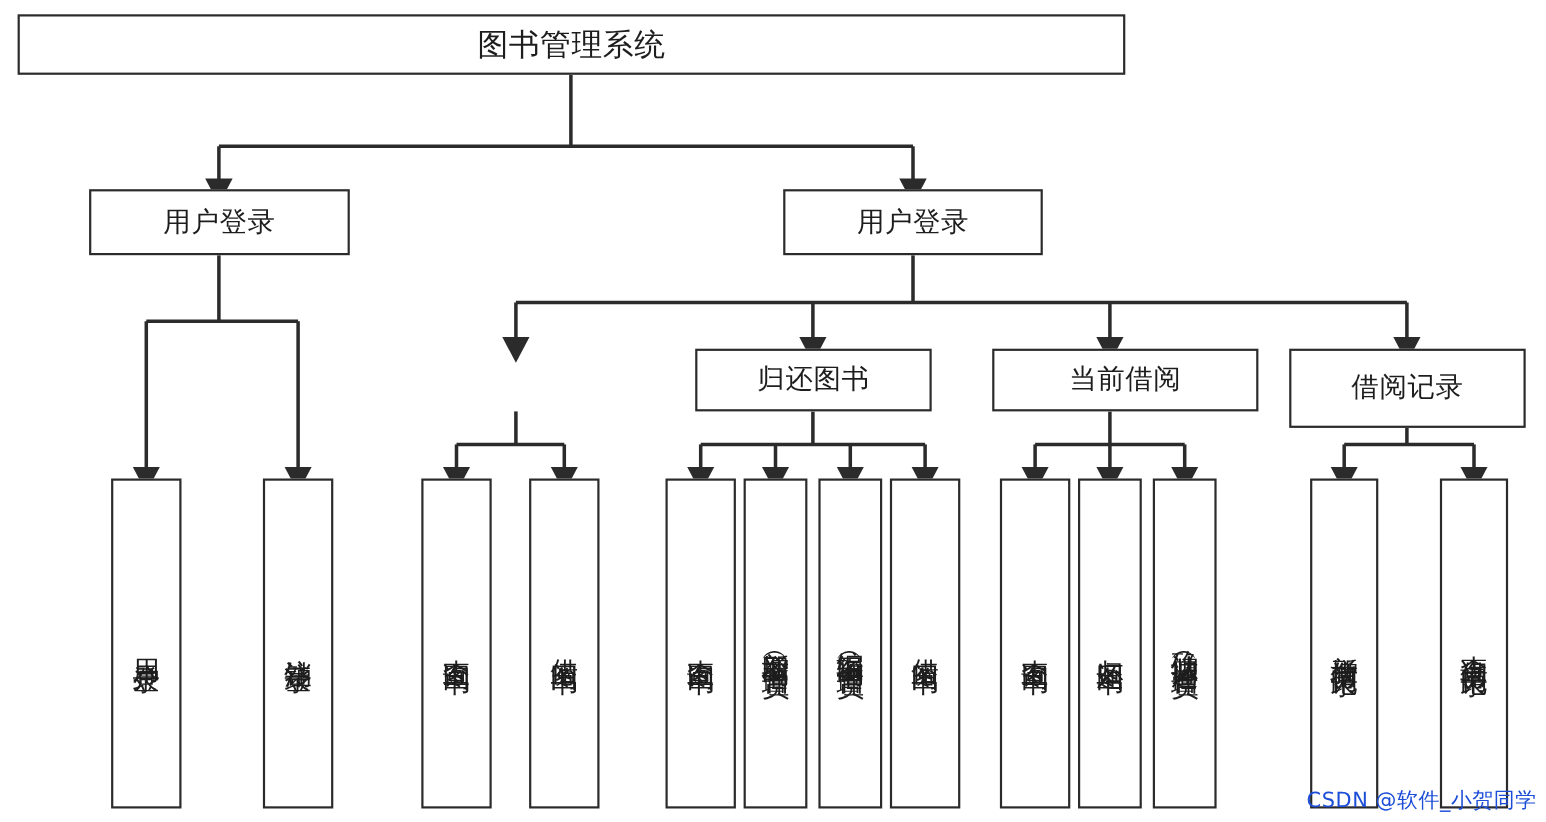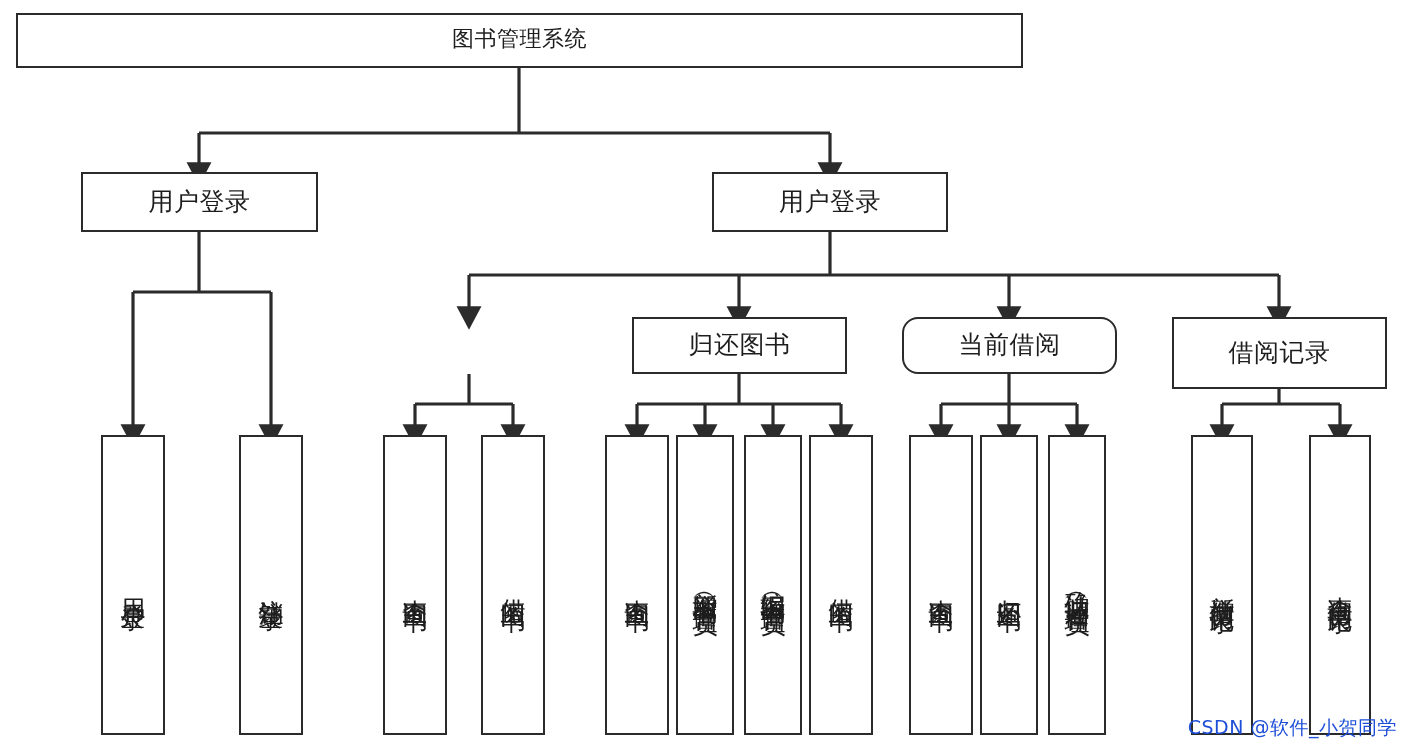--- a/index.html
+++ b/index.html
@@ -43,22 +43,21 @@
     line-height: 1.06;
     letter-spacing: 0.5px;
     color: #1d1d1d;
     white-space: nowrap;
   }
   
   .node.horiz .lbl {
     font-size: 25px;
   }
   .node.root .lbl {
-    font-size: 22px;
-    font-family: Liberation Mono, monospace;
+    font-size: 28px;
   }
   
   .node.vert {
     align-items: center;
     justify-content: center;
   }
   .node.vert .lbl {
     font-size: 25px;
     writing-mode: vertical-rl;
     text-orientation: upright;
@@ -143,21 +142,21 @@
 
   <div class="node horiz" style="left:712px; top:172px; width:236px; height:60px;">
     <span class="lbl">用户登录</span>
   </div>
 
 
   <div class="node horiz" style="left:632px; top:317px; width:215px; height:57px;">
     <span class="lbl">归还图书</span>
   </div>
 
-  <div class="node horiz" style="left:902px; top:317px; width:215px; height:57px;border-radius:16px;">
+  <div class="node horiz" style="left:902px; top:317px; width:242px; height:57px;">
     <span class="lbl">当前借阅</span>
   </div>
 
   <div class="node horiz" style="left:1172px; top:317px; width:215px; height:72px;font-family:Liberation Serif, serif;">
     <span class="lbl">借阅记录</span>
   </div>
 
   <div class="node vert" style="left:101px; top:435px; width:64px; height:300px;">
     <span class="lbl">用户登录</span>
   </div>

